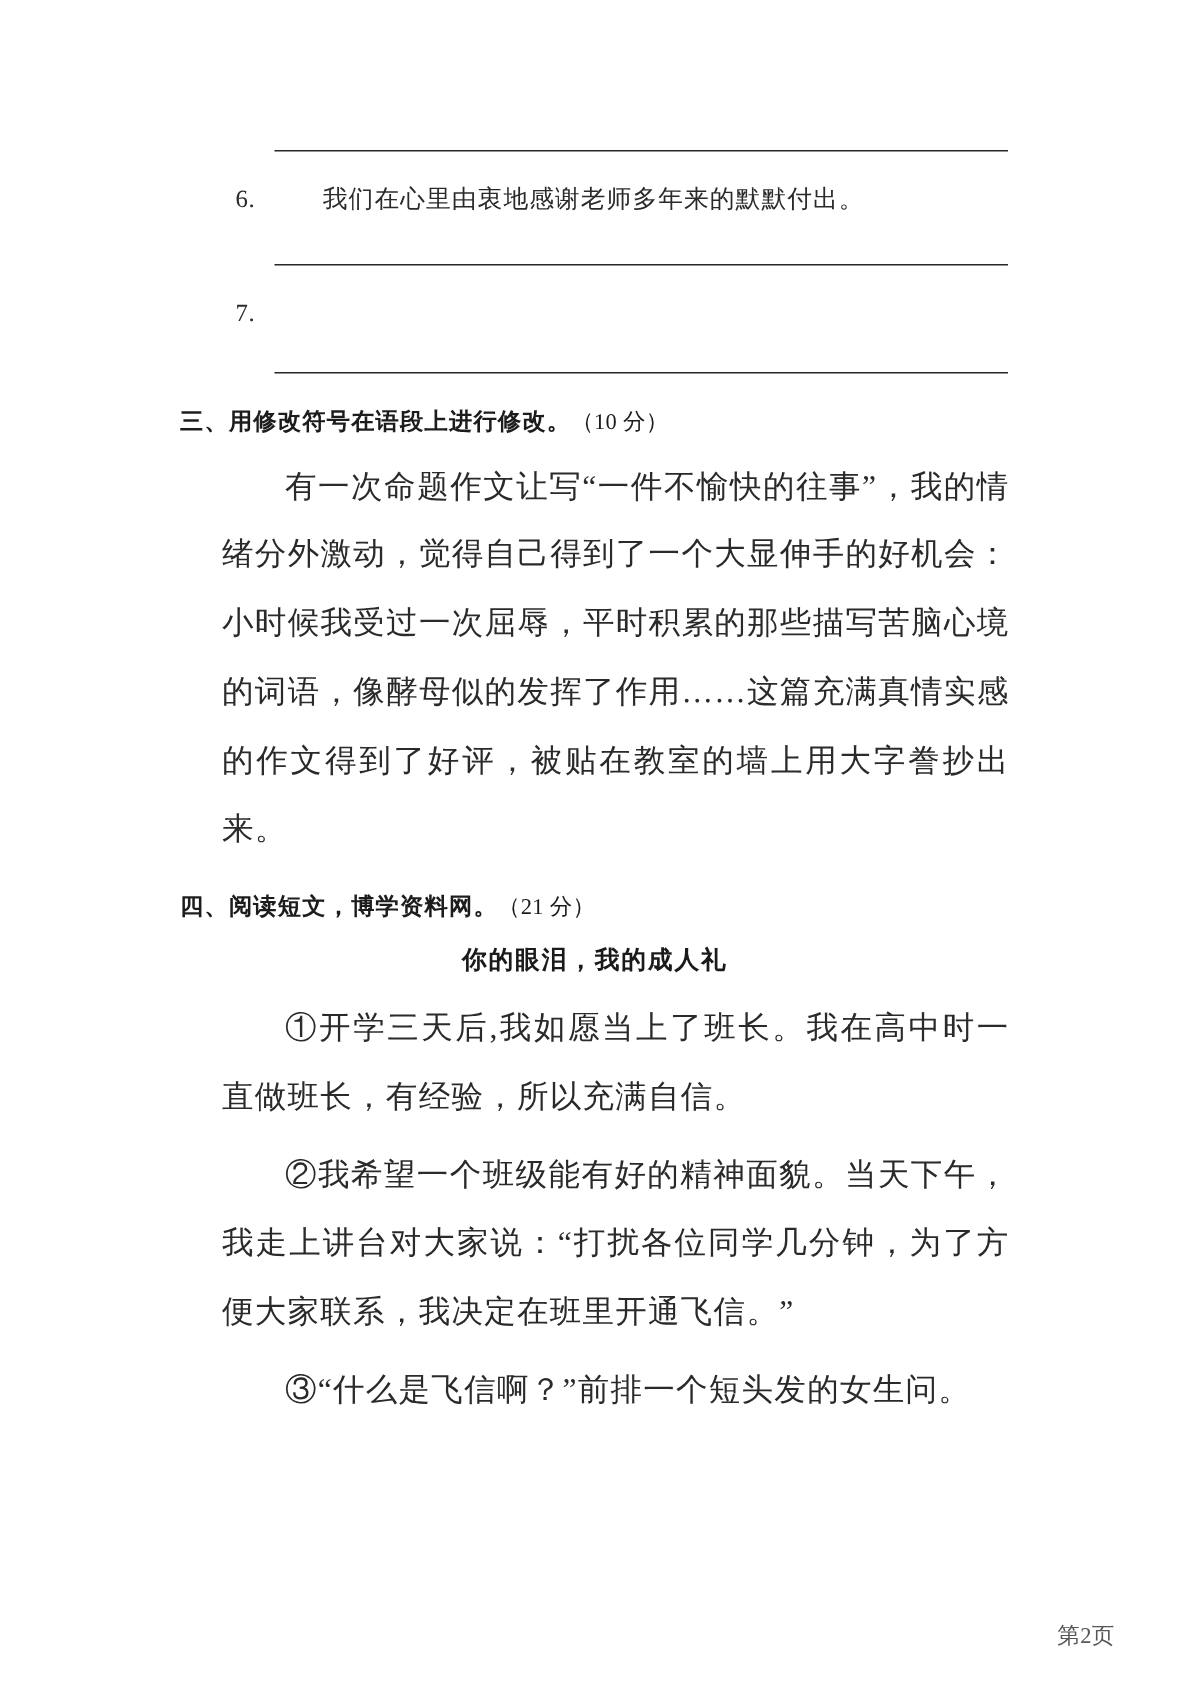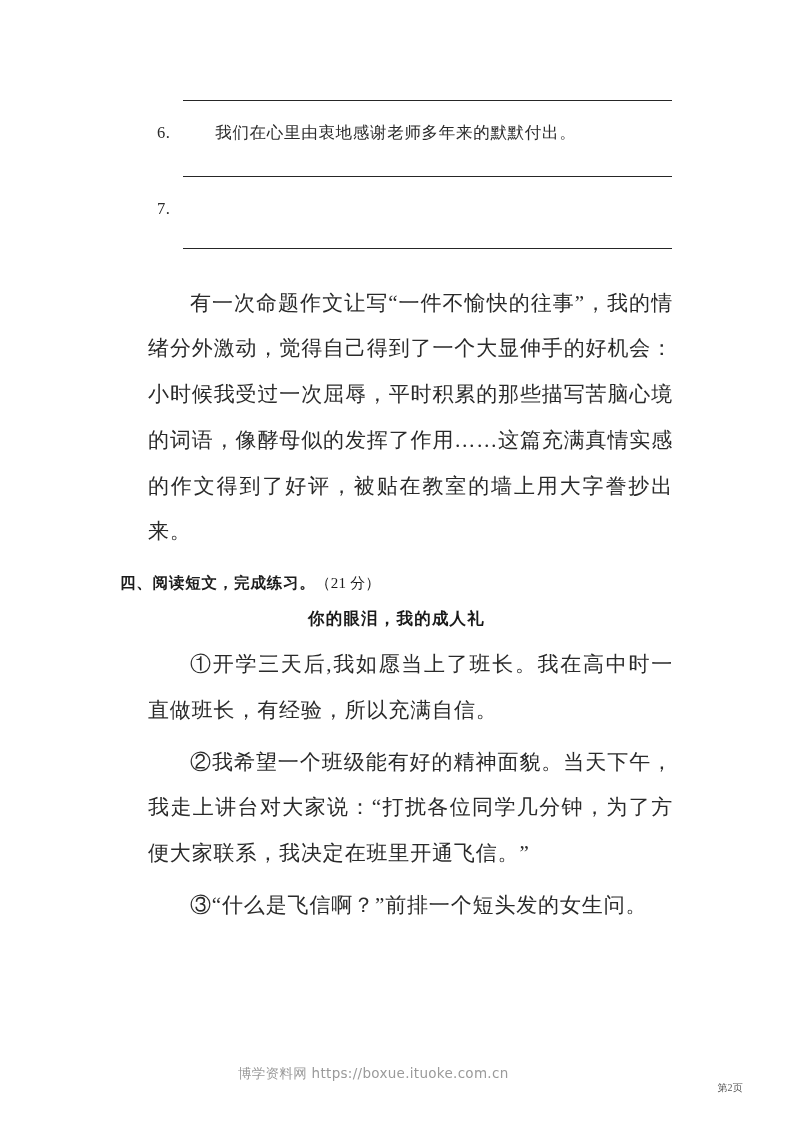--- a/index.html
+++ b/index.html
@@ -119,21 +119,21 @@
     font-size: 13.5px;
     color: #9a9a9a;
     letter-spacing: 0.3px;
     white-space: nowrap;
   }
   .page-number {
     position: absolute;
     right: 50px;
     top: 1081px;
     font-family: "Liberation Serif", "DejaVu Serif", serif;
-    font-size: 10px;
+    font-size: 15px;
     color: #575757;
     letter-spacing: 0.2px;
     white-space: nowrap;
   }
 </style>
 </head>
 <body>
 
 <div class="page">
 
@@ -152,39 +152,41 @@
     <div class="sp-20"></div>
 
     <div class="q-item">
       <span class="q-num">7.</span>
     </div>
     <div class="sp-26"></div>
 
     <div class="answer-line"></div>
     <div class="sp-22"></div>
 
+    <div class="section-heading">
+      <span>三、用修改符号在语段上进行修改。</span><span class="score">（10 分）</span>
+    </div>
     <div class="sp-10"></div>
 
     <div class="para">有一次命题作文让写“一件不愉快的往事”，我的情绪分外激动，觉得自己得到了一个大显伸手的好机会：小时候我受过一次屈辱，平时积累的那些描写苦脑心境的词语，像酵母似的发挥了作用……这篇充满真情实感的作文得到了好评，被贴在教室的墙上用大字誊抄出来。</div>
     <div class="sp-18"></div>
 
     <div class="section-heading">
-      <span>四、阅读短文，完成练习。</span><span class="score">（21 分）</span>
+      <span>四、阅读短文，博学资料网。</span><span class="score">（21 分）</span>
     </div>
     <div class="sp-14"></div>
 
     <div class="article-title">你的眼泪，我的成人礼</div>
     <div class="sp-12"></div>
 
     <div class="para">①开学三天后,我如愿当上了班长。我在高中时一直做班长，有经验，所以充满自信。</div>
     <div class="sp-6"></div>
     <div class="para">②我希望一个班级能有好的精神面貌。当天下午，我走上讲台对大家说：“打扰各位同学几分钟，为了方便大家联系，我决定在班里开通飞信。”</div>
     <div class="sp-6"></div>
     <div class="para">③“什么是飞信啊？”前排一个短头发的女生问。</div>
     <div class="sp-6"></div>
 
   </div>
 
-  <div class="watermark">博学资料网 https://boxue.ituoke.com.cn</div>
 
   <div class="page-number">第2页</div>
 
 </div>
 
 </body></html>

